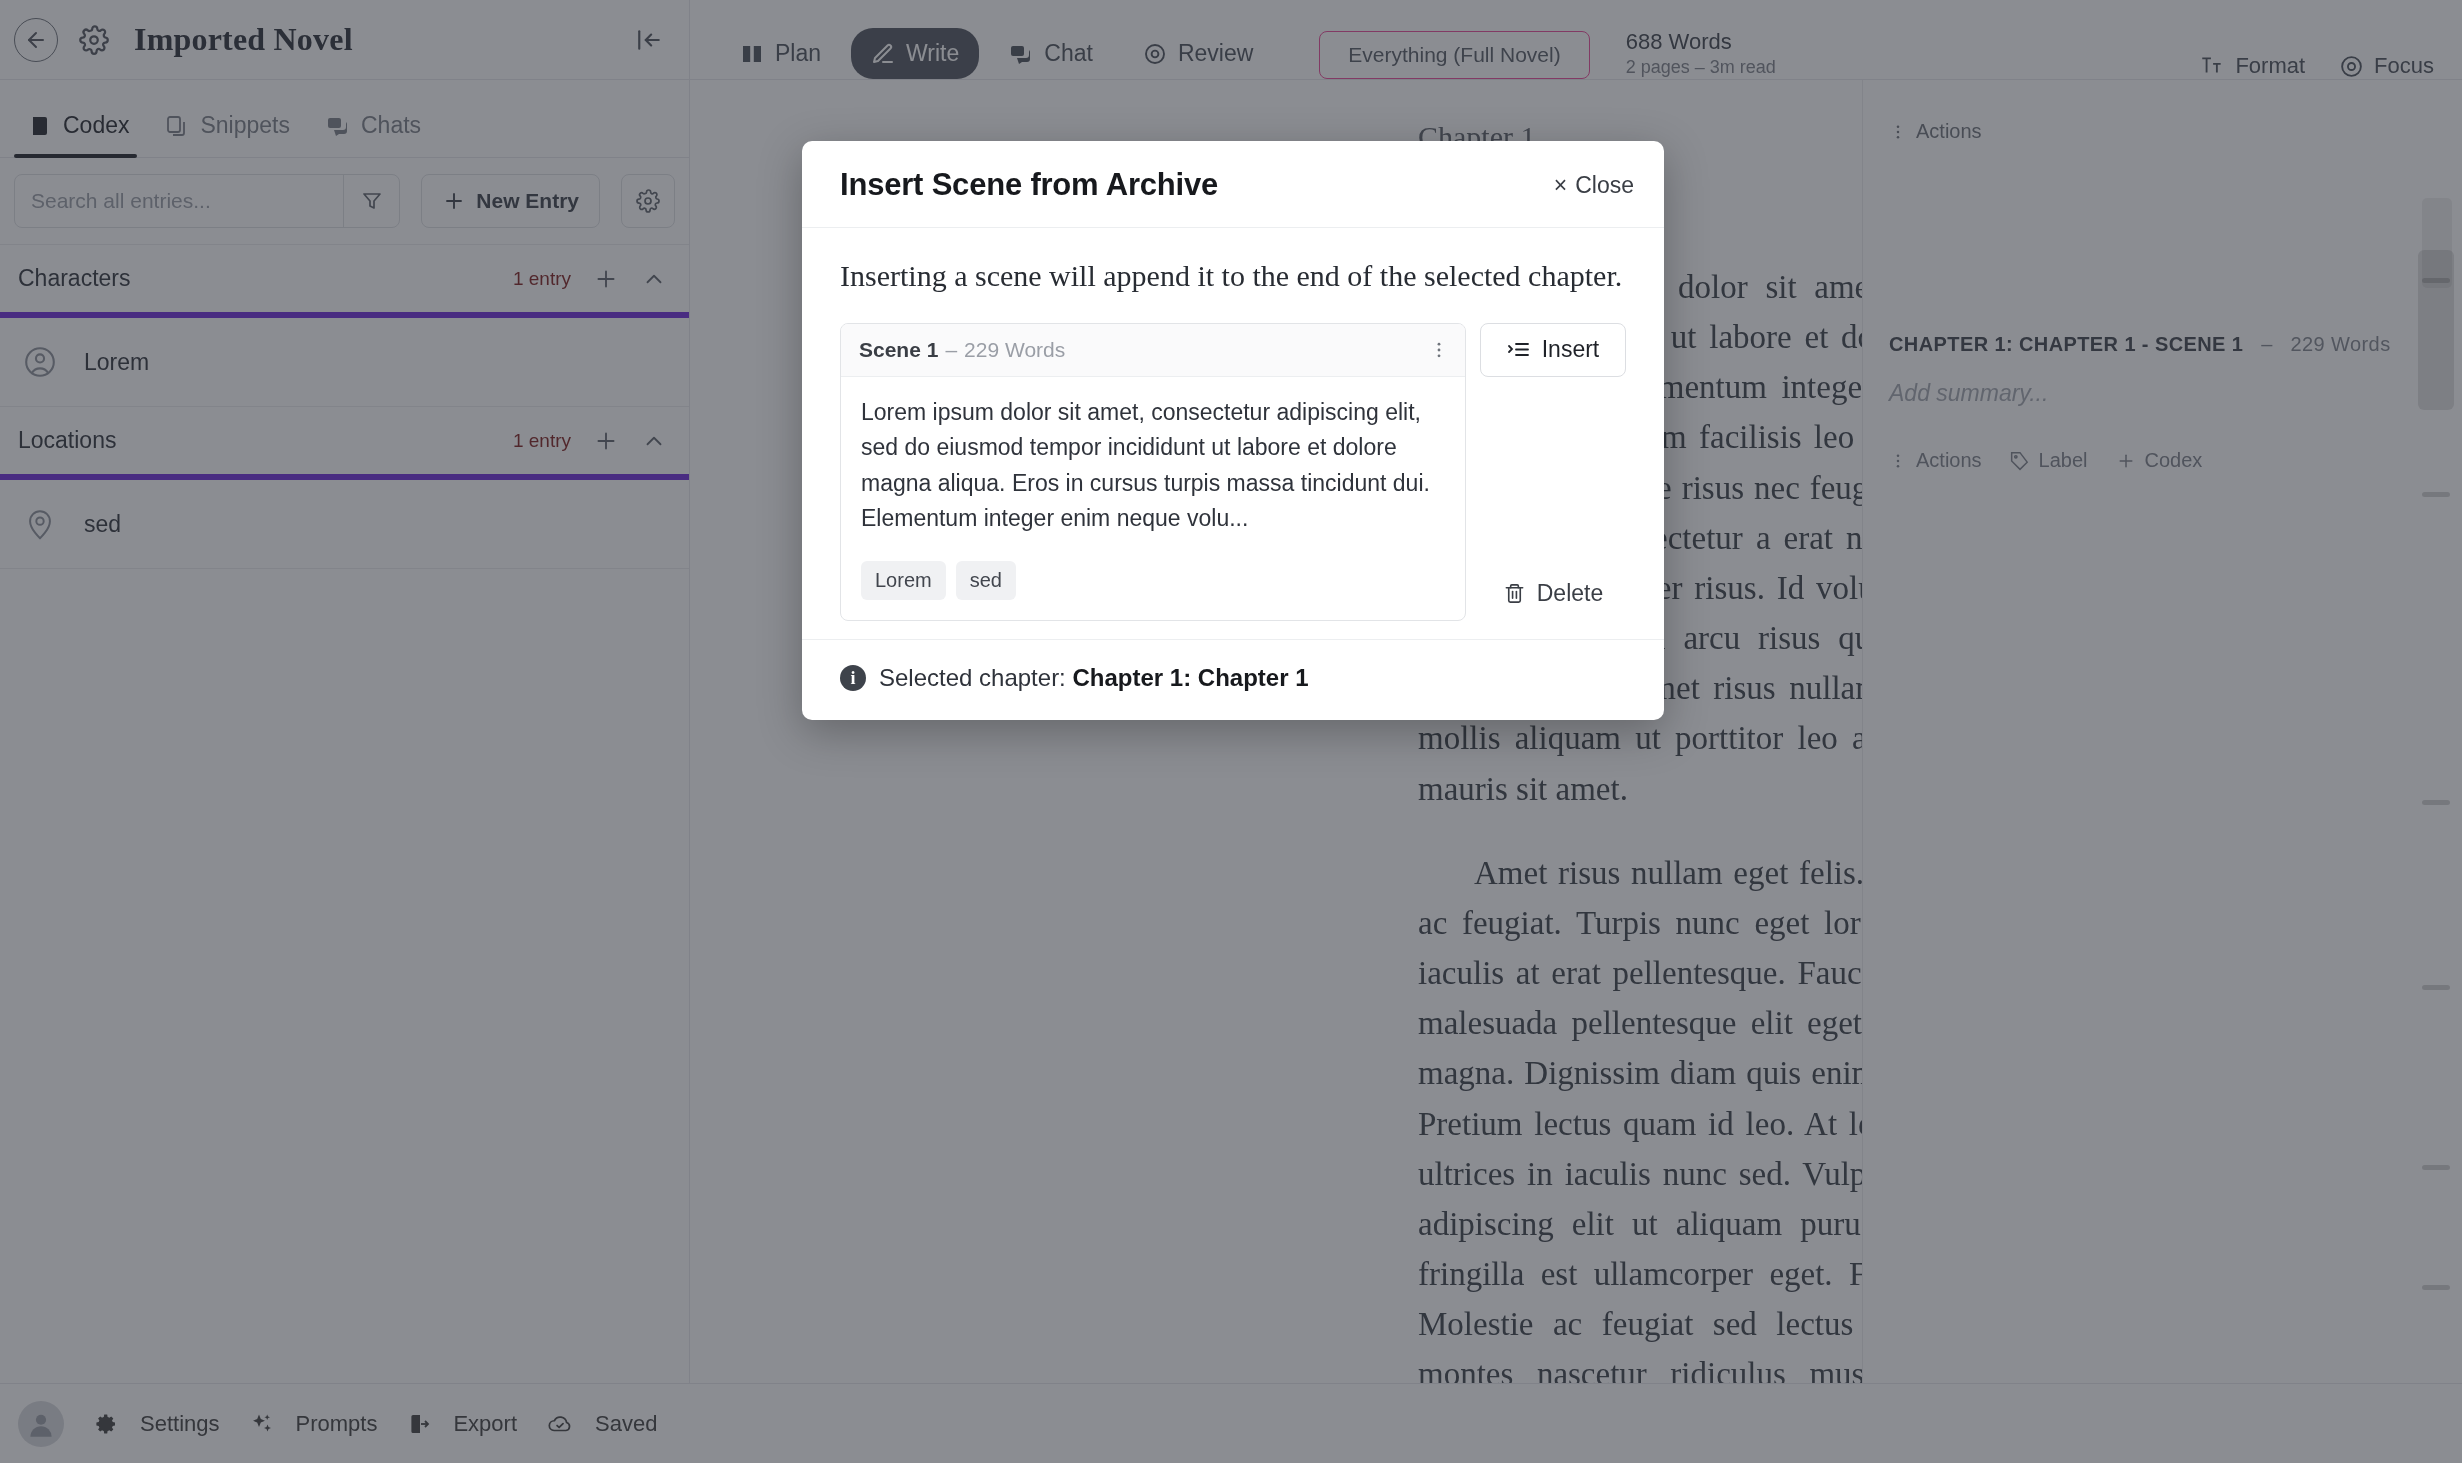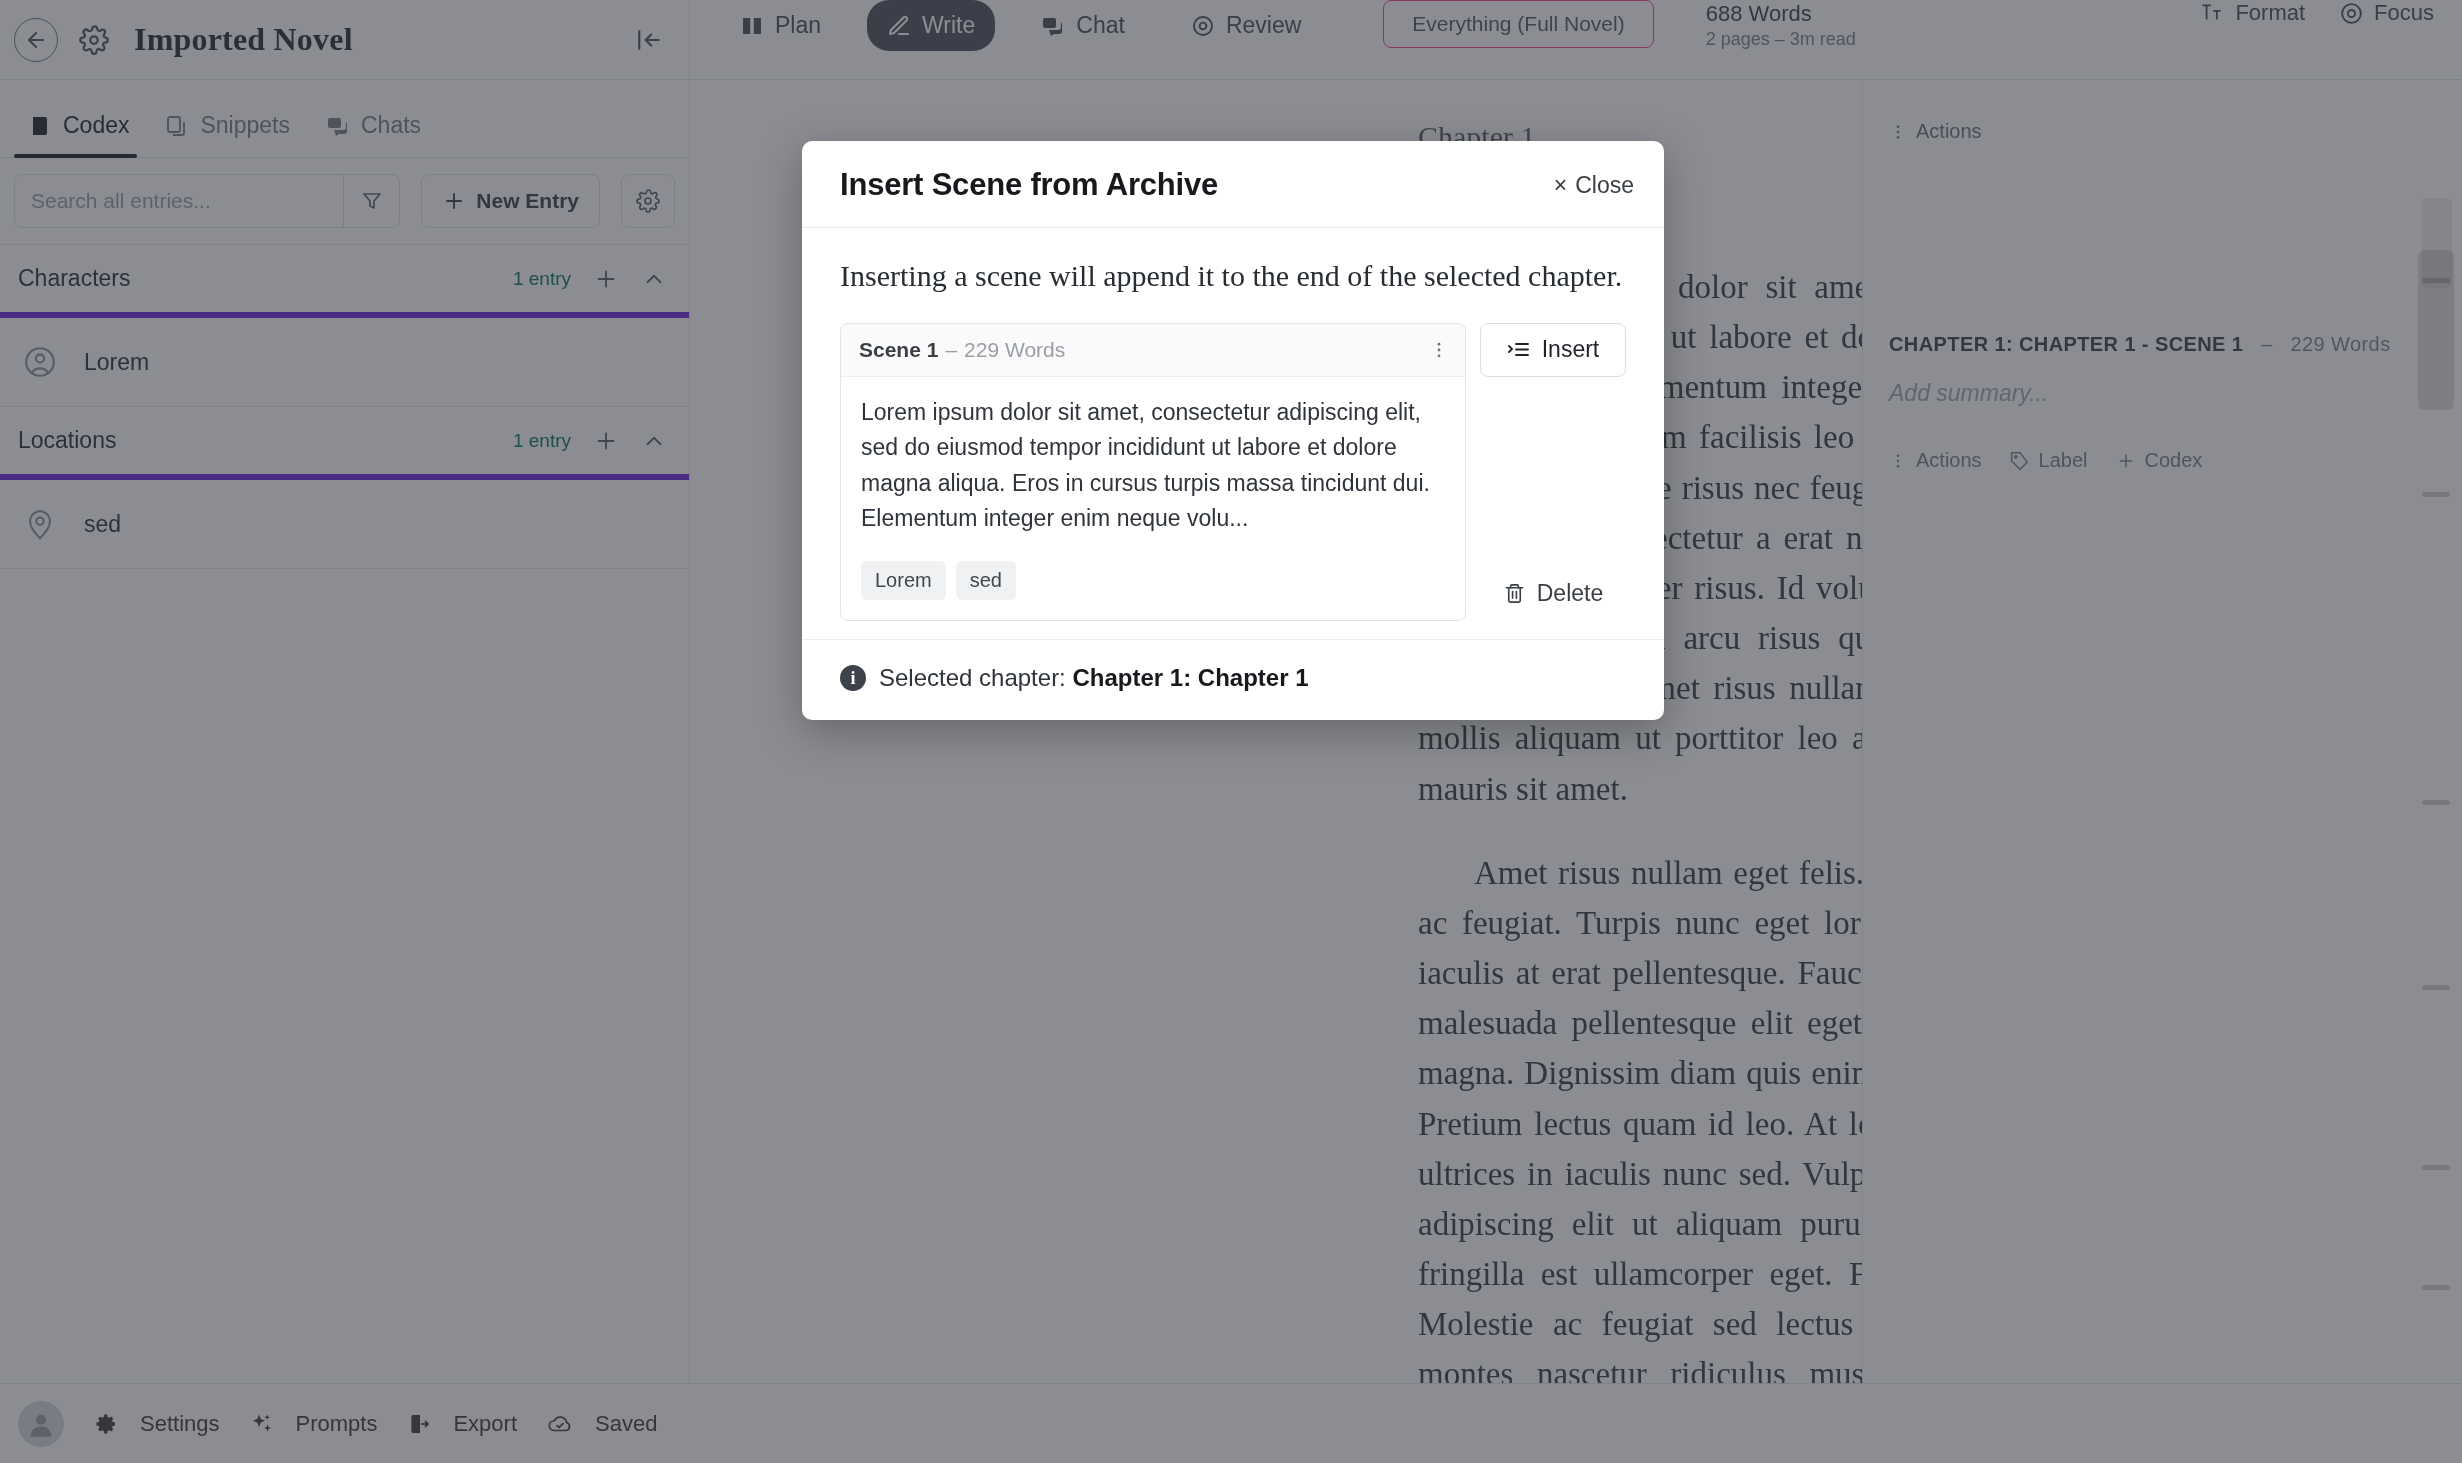--- a/index.html
+++ b/index.html
@@ -48,23 +48,23 @@
     font-size: 32px; font-weight: 700; color: #2c3038;
     letter-spacing: .2px;
     margin-left: 4px;
   }
   .collapse-btn {
     margin-left: auto; margin-right: 18px;
     color: #4e535b;
   }
   .tb-right {
     flex: 1 1 auto; height: 100%;
-    display: flex; align-items: flex-start;
+    display: flex; align-items: flex-end;
     padding: 0 28px 0 30px;
-    gap: 26px;
+    gap: 10px;
   }
   .mode-tab {
     display: flex; align-items: center; gap: 11px;
     padding: 12px 20px; border-radius: 22px;
     font-size: 23px; color: #4b5059;
   }
   .mode-tab.active {
     background: #4e535d; color: #fff;
   }
   .scope-pill {
@@ -136,21 +136,21 @@
   .gear-box {
     height: 54px; width: 54px; border: 1px solid #dedfe3; border-radius: 8px;
     display: flex; align-items: center; justify-content: center; color: #5d626a;
   }
   .sec-head {
     display: flex; align-items: center;
     padding: 20px 22px 20px 18px;
     border-bottom: 6px solid #6d28d9;
     font-size: 23px; color: #2f333b;
   }
-  .sec-head .count { margin-left: auto; font-size: 19px; color: #0f766e; text-align: center; }
+  .sec-head .count { margin-left: auto; font-size: 19px; color: #7f1d1d; text-align: center; }
   .sec-head .hicon { margin-left: 22px; color: #5d626a; display: flex; }
   .entry-row {
     display: flex; align-items: center; gap: 22px;
     padding: 22px 18px; border-bottom: 1px solid #ececee;
     font-size: 23px; color: #2f333b;
   }
   .entry-ico { width: 44px; height: 44px; color: #8c9099; display: flex; align-items: center; justify-content: center; }
 
   
   .editor {

